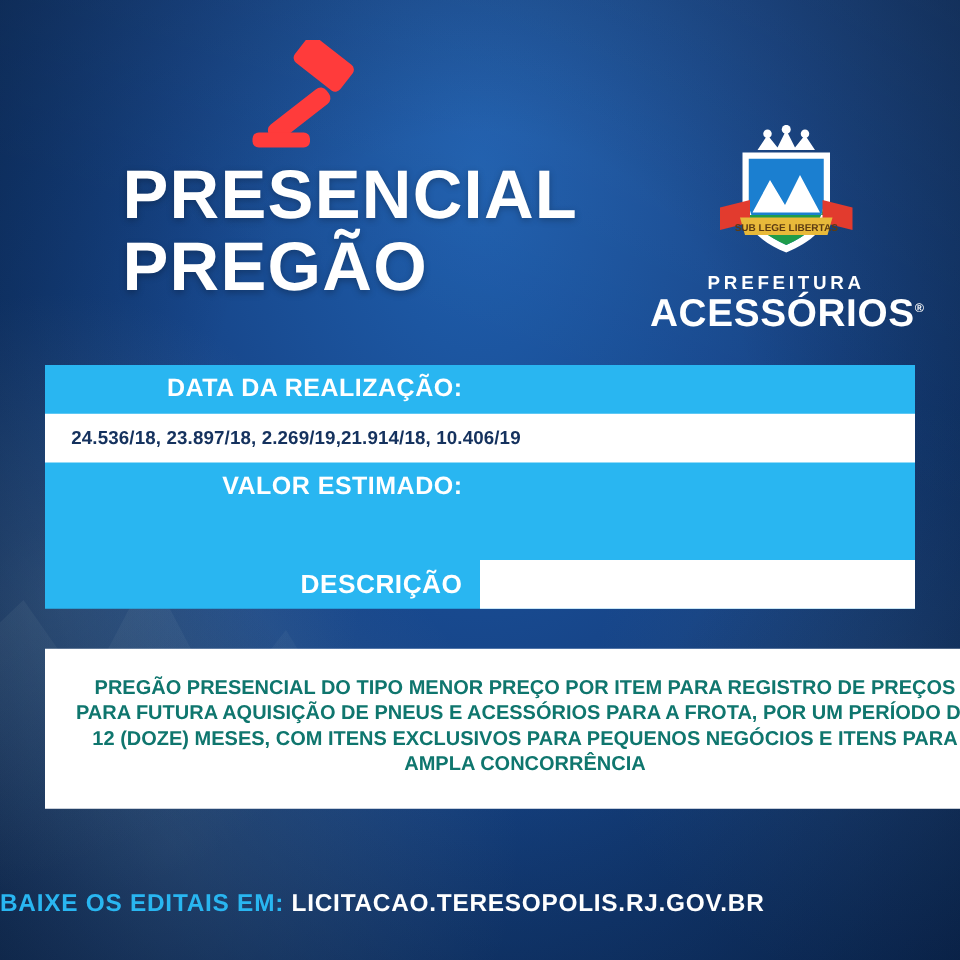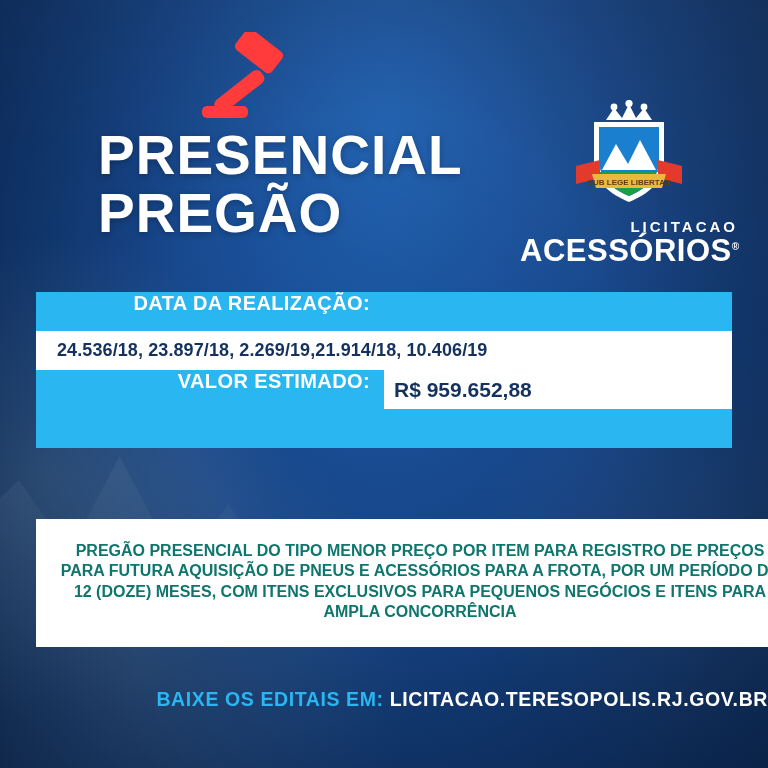--- a/index.html
+++ b/index.html
@@ -75,21 +75,21 @@
     line-height: 1.06;
     text-shadow: 0 2px 6px rgba(0,0,0,0.25);
   }
 
   
   .crest-block {
     position: absolute;
     right: 30px;
     top: 100px;
     width: 218px;
-    text-align: right;
+    text-align: center;
     color: #ffffff;
   }
   .crest {
     width: 118px;
     height: 112px;
     margin: 0 auto 6px auto;
     display: block;
   }
   .crest-sub {
     font-size: 15px;
@@ -112,20 +112,21 @@
   
   .info {
     position: absolute;
     left: 36px;
     top: 292px;
     width: 696px;
     background: #29b6f1;
   }
   .info-row {
     display: flex;
+    align-items: center;
     min-height: 39px;
   }
   .info-label {
     flex: 0 0 348px;
     text-align: right;
     padding-right: 14px;
     box-sizing: border-box;
     color: #ffffff;
     font-weight: bold;
     font-size: 20px;
@@ -137,21 +138,21 @@
     color: #15325e;
     font-weight: bold;
     font-size: 21px;
     padding: 7px 0 7px 10px;
     align-self: stretch;
     display: flex;
     align-items: center;
     box-sizing: border-box;
   }
   .info-value.small {
-    font-size: 18px;
+    font-size: 15px;
     letter-spacing: 0.1px;
     padding-left: 21px;
   }
   .info-row.desc .info-label {
     font-size: 21px;
   }
   .info-row.desc .info-value {
     background: #ffffff;
   }
 
@@ -168,22 +169,22 @@
     line-height: 1.28;
     padding: 22px 18px 24px 18px;
     box-sizing: border-box;
   }
 
   
   .footer {
     position: absolute;
     left: 0;
     right: 0;
-    top: 688px;
-    text-align: right;
+    top: 712px;
+    text-align: left;
     font-size: 19.5px;
     font-weight: bold;
     letter-spacing: 0.6px;
   }
   .footer .baixe { color: #29b6f1; }
   .footer .site { color: #ffffff; }
 </style>
 </head>
 <body>
 
@@ -220,38 +221,41 @@
       <path d="M36 20 L44 8 L52 18 L59 4 L66 18 L74 8 L82 20 Z" fill="#ffffff"></path>
       <circle cx="44" cy="7" r="3.4" fill="#ffffff"></circle>
       <circle cx="59" cy="3.5" r="3.6" fill="#ffffff"></circle>
       <circle cx="74" cy="7" r="3.4" fill="#ffffff"></circle>
 
       <path d="M6 66 L30 60 L30 78 L6 84 Z" fill="#e23b2e"></path>
       <path d="M112 66 L88 60 L88 78 L112 84 Z" fill="#e23b2e"></path>
       <path d="M22 74 H96 L92 88 H26 Z" fill="#e8b93a"></path>
       <text x="59" y="85" text-anchor="middle" font-family="Liberation Sans, sans-serif" font-size="8" font-weight="bold" fill="#5c3b12">SUB LEGE LIBERTAS</text>
     </svg>
-    <div class="crest-sub">LICITACAO</div>
+    <div class="crest-sub">PREFEITURA</div>
     <div class="crest-city">
       <span>ACESSÓRIOS</span><span class="tm">®</span>
     </div>
   </div>
 
   <div class="info">
     <div class="info-row">
       <div class="info-label">DATA DA REALIZAÇÃO:</div>
     </div>
     <div class="info-row">
       <div class="info-value small">24.536/18, 23.897/18, 2.269/19,21.914/18, 10.406/19</div>
     </div>
     <div class="info-row">
       <div class="info-label">VALOR ESTIMADO:</div>
-      <div class="info-value">R$ 959.652,88</div>
-    </div>
-    <div class="info-row">
+    </div>
+    <div class="info-row">
+    </div>
+    <div class="info-row desc">
+      <div class="info-label">DESCRIÇÃO</div>
+      <div class="info-value"></div>
     </div>
   </div>
 
   <div class="desc-box">PREGÃO PRESENCIAL DO TIPO MENOR PREÇO POR ITEM PARA REGISTRO DE PREÇOS PARA FUTURA AQUISIÇÃO DE PNEUS E ACESSÓRIOS PARA A FROTA, POR UM PERÍODO DE 12 (DOZE) MESES, COM ITENS EXCLUSIVOS PARA PEQUENOS NEGÓCIOS E ITENS PARA AMPLA CONCORRÊNCIA</div>
 
   <div class="footer">
     <span class="baixe">BAIXE OS EDITAIS EM:</span>
     <span class="site">LICITACAO.TERESOPOLIS.RJ.GOV.BR</span>
   </div>
 </div>

